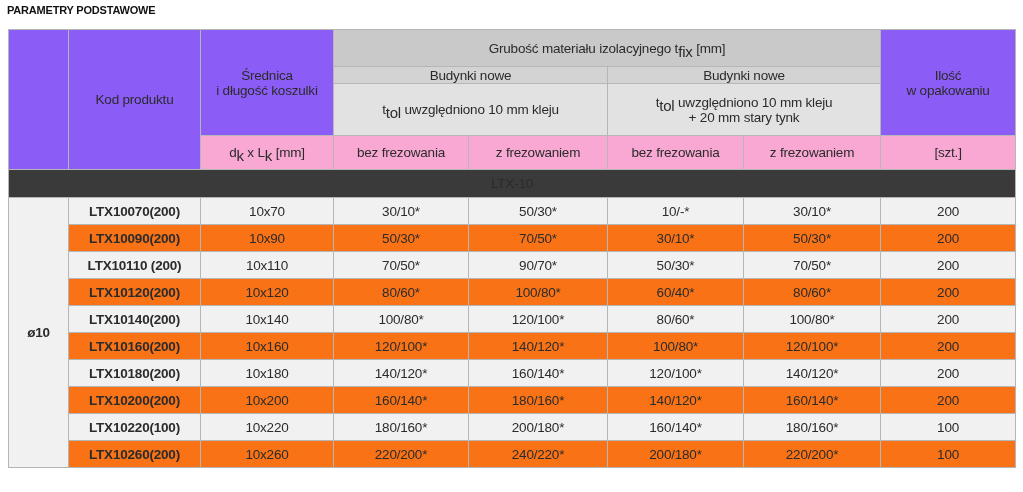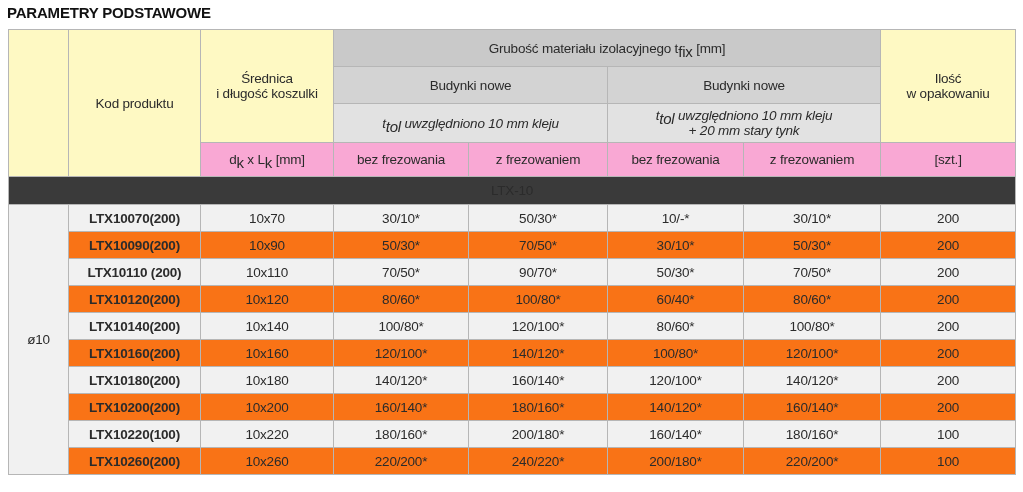--- a/index.html
+++ b/index.html
@@ -3,50 +3,50 @@
 <meta charset="utf-8">
 <style>
   html,body{margin:0;padding:0;background:#ffffff;}
   body{
     width:1023px;height:492px;position:relative;overflow:hidden;
     font-family:"Liberation Sans",sans-serif;font-stretch:condensed;
     color:#222;
   }
   .page-title{
     position:absolute;left:7px;top:4px;
-    font-size:15px;font-weight:700;letter-spacing:-0.2px;color:#111;
+    font-size:11px;font-weight:700;letter-spacing:-0.2px;color:#111;
   }
   table.params{
     position:absolute;left:8px;top:29px;width:1007px;
     border-collapse:collapse;table-layout:fixed;
   }
   table.params td{
     border:1px solid #b6b6b6;
     text-align:center;vertical-align:middle;
     font-size:13.5px;letter-spacing:-0.2px;
     padding:0 2px;box-sizing:border-box;
     color:#2b2b2b;
   }
   
-  td.hdr    {background:#fef9c3;}
+  td.hdr    {background:#8b5cf6;}
   td.band1  {background:#c9c9c9;}
   td.band2  {background:#d3d3d3;}
   td.band3  {background:#e2e2e2;}
   td.band4  {background:#f9a8d4;}
   td.darkrow{
     background:#3a3a3a;color:#ffffff;border-color:#3a3a3a;
     font-size:14px;letter-spacing:0.2px;
   }
-  tr.rowA{height:37px;} tr.rowB{height:37px;} tr.rowC{height:39px;font-style:italic;}
+  tr.rowA{height:37px;} tr.rowB{height:17px;} tr.rowC{height:52px;}
   tr.rowD{height:34px;} tr.rowDark{height:28px;} tr.data{height:27px;}
   tr.data.odd  td{background:#f1f1f1;}
   tr.data.even td{background:#f97316;}
   td.dia{
     background:#f1f1f1 !important;
-    font-size:26px;font-weight:400;color:#111;margin-top:16px;
+    font-size:26px;font-weight:700;color:#111;margin-top:16px;
   }
   td.code{
     font-weight:700;text-align:left;padding-left:9px;color:#111;
     font-size:13.5px;
   }
   td.val{font-size:13.5px;}
   sub.sb{font-size:15px;line-height:0;}
 </style>
 </head>
 <body>

